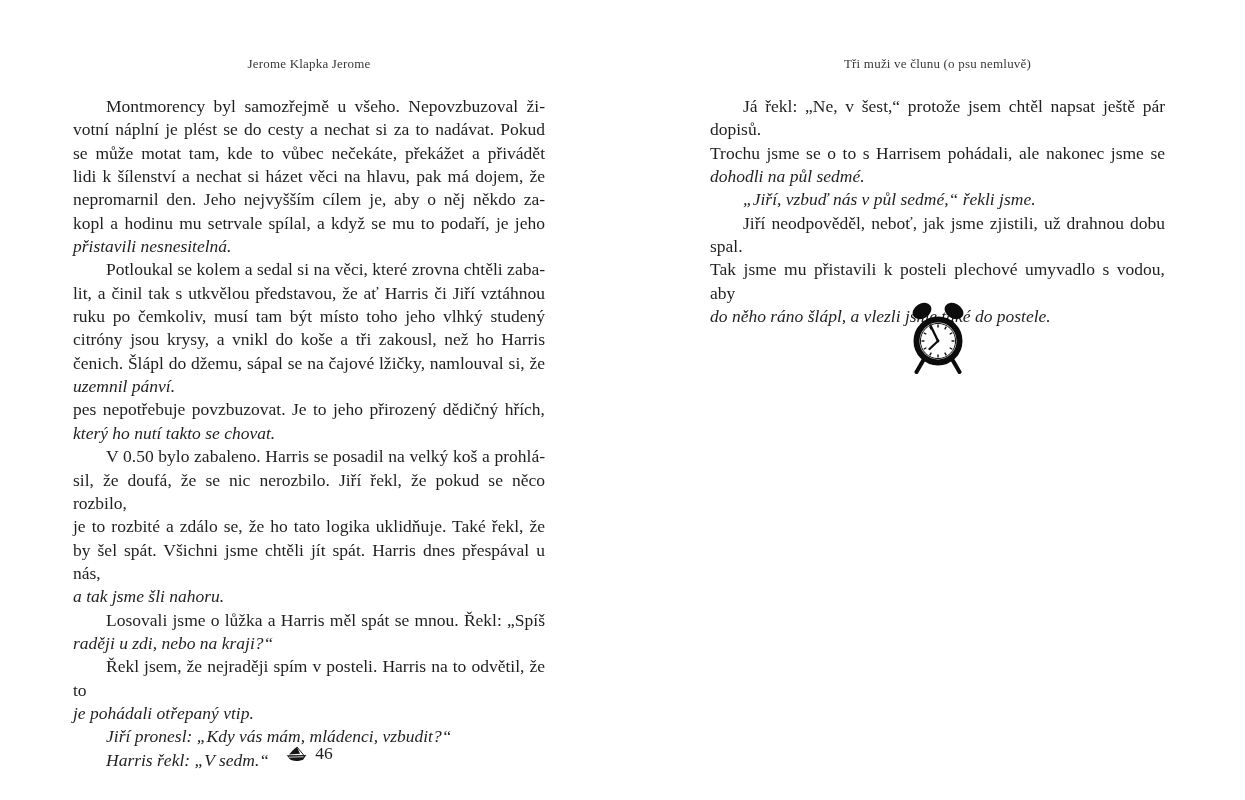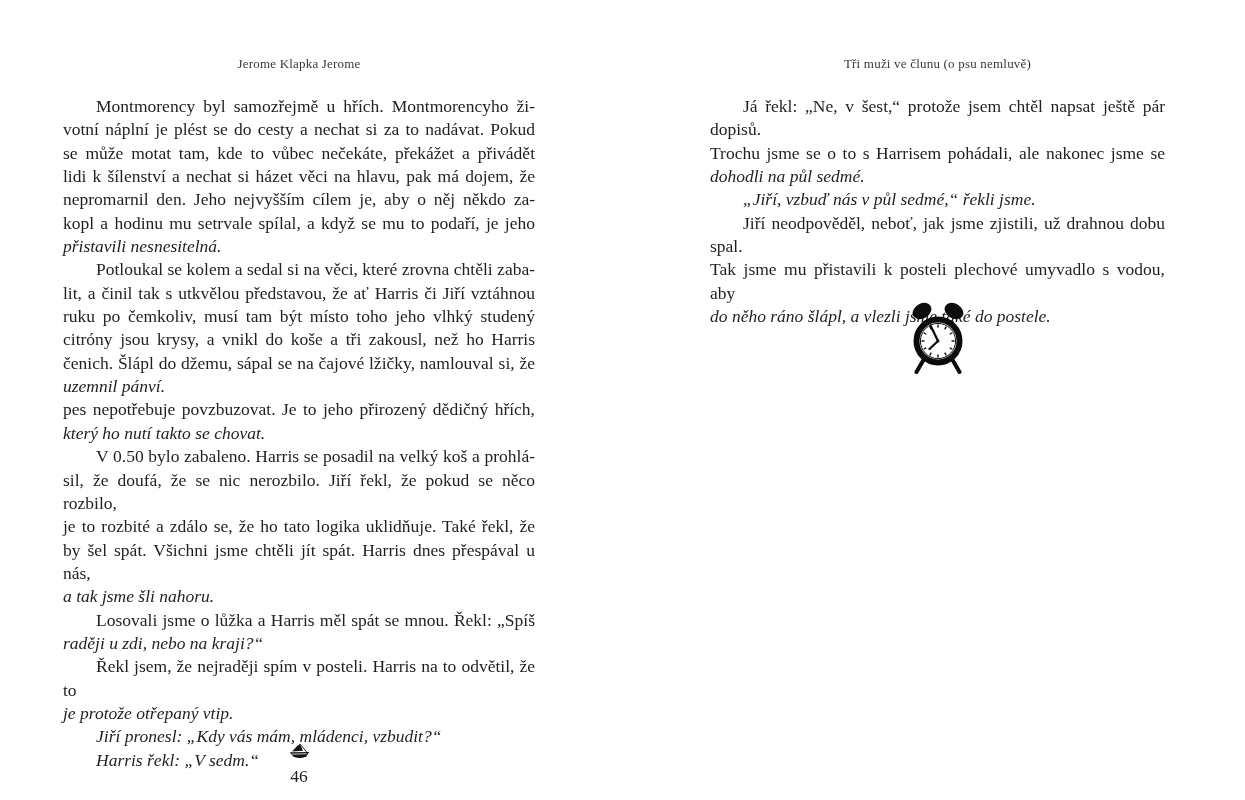--- a/index.html
+++ b/index.html
@@ -5,21 +5,21 @@
   html, body { margin: 0; padding: 0; }
   body {
     width: 1245px; height: 800px;
     background: #ffffff;
     overflow: hidden;
     position: relative;
     font-family: "Liberation Serif", "DejaVu Serif", serif;
     color: #1f1f1f;
   }
   .page { position: absolute; top: 0; height: 800px; }
-  .page.left  { left: 63px;  width: 472px; }
+  .page.left  { left: 73px;  width: 472px; }
   .page.right { left: 710px; width: 455px; }
 
   .running-header {
     position: absolute; top: 56px; left: 0; right: 0;
     text-align: center;
     font-size: 13px;
     color: #383838;
     letter-spacing: 0.2px;
     white-space: nowrap;
   }
@@ -31,41 +31,40 @@
   }
   .line { text-align: justify; text-align-last: justify; white-space: normal; }
   .line.last  { text-align-last: left; font-style: italic; }
   .line.first { text-indent: 33px; }
 
   .page-footer {
     position: absolute; top: 743px; left: 0; right: 0;
     display: flex; justify-content: center; align-items: center;
     gap: 7px;
     font-size: 17.5px;
-    flex-direction: column;
   }
   .ornament svg, .clock svg { display: block; }
 
   .clock {
     position: absolute; top: 300px; left: 50%;
     transform: translateX(-50%);
     width: 62px; height: 74px;
   }
 </style>
 </head>
 <body>
 
 <div>
 
   <section class="page left">
     <div class="running-header">Jerome Klapka Jerome</div>
 
     <div class="text-block">
         <div class="para">
-          <div class="line first">Montmorency byl samozřejmě u hřích. Montmorencyho ži-</div>
+          <div class="line first">Montmorency byl samozřejmě u všeho. Nepovzbuzoval ži-</div>
           <div class="line">votní náplní je plést se do cesty a nechat si za to nadávat. Pokud</div>
           <div class="line">se může motat tam, kde to vůbec nečekáte, překážet a přivádět</div>
           <div class="line">lidi k šílenství a nechat si házet věci na hlavu, pak má dojem, že</div>
           <div class="line">nepromarnil den. Jeho nejvyšším cílem je, aby o něj někdo za-</div>
           <div class="line">kopl a hodinu mu setrvale spílal, a když se mu to podaří, je jeho</div>
           <div class="line last">přistavili nesnesitelná.</div>
         </div>
         <div class="para">
           <div class="line first">Potloukal se kolem a sedal si na věci, které zrovna chtěli zaba-</div>
           <div class="line">lit, a činil tak s utkvělou představou, že ať Harris či Jiří vztáhnou</div>
@@ -84,21 +83,21 @@
           <div class="line">je to rozbité a zdálo se, že ho tato logika uklidňuje. Také řekl, že</div>
           <div class="line">by šel spát. Všichni jsme chtěli jít spát. Harris dnes přespával u nás,</div>
           <div class="line last">a tak jsme šli nahoru.</div>
         </div>
         <div class="para">
           <div class="line first">Losovali jsme o lůžka a Harris měl spát se mnou. Řekl: „Spíš</div>
           <div class="line last">raději u zdi, nebo na kraji?“</div>
         </div>
         <div class="para">
           <div class="line first">Řekl jsem, že nejraději spím v posteli. Harris na to odvětil, že to</div>
-          <div class="line last">je protože otřepaný vtip.</div>
+          <div class="line last">je pohádali otřepaný vtip.</div>
         </div>
         <div class="para">
           <div class="line first last">Jiří pronesl: „Kdy vás mám, mládenci, vzbudit?“</div>
         </div>
         <div class="para">
           <div class="line first last">Harris řekl: „V sedm.“</div>
         </div>
       </div>
 
     <div class="page-footer">

